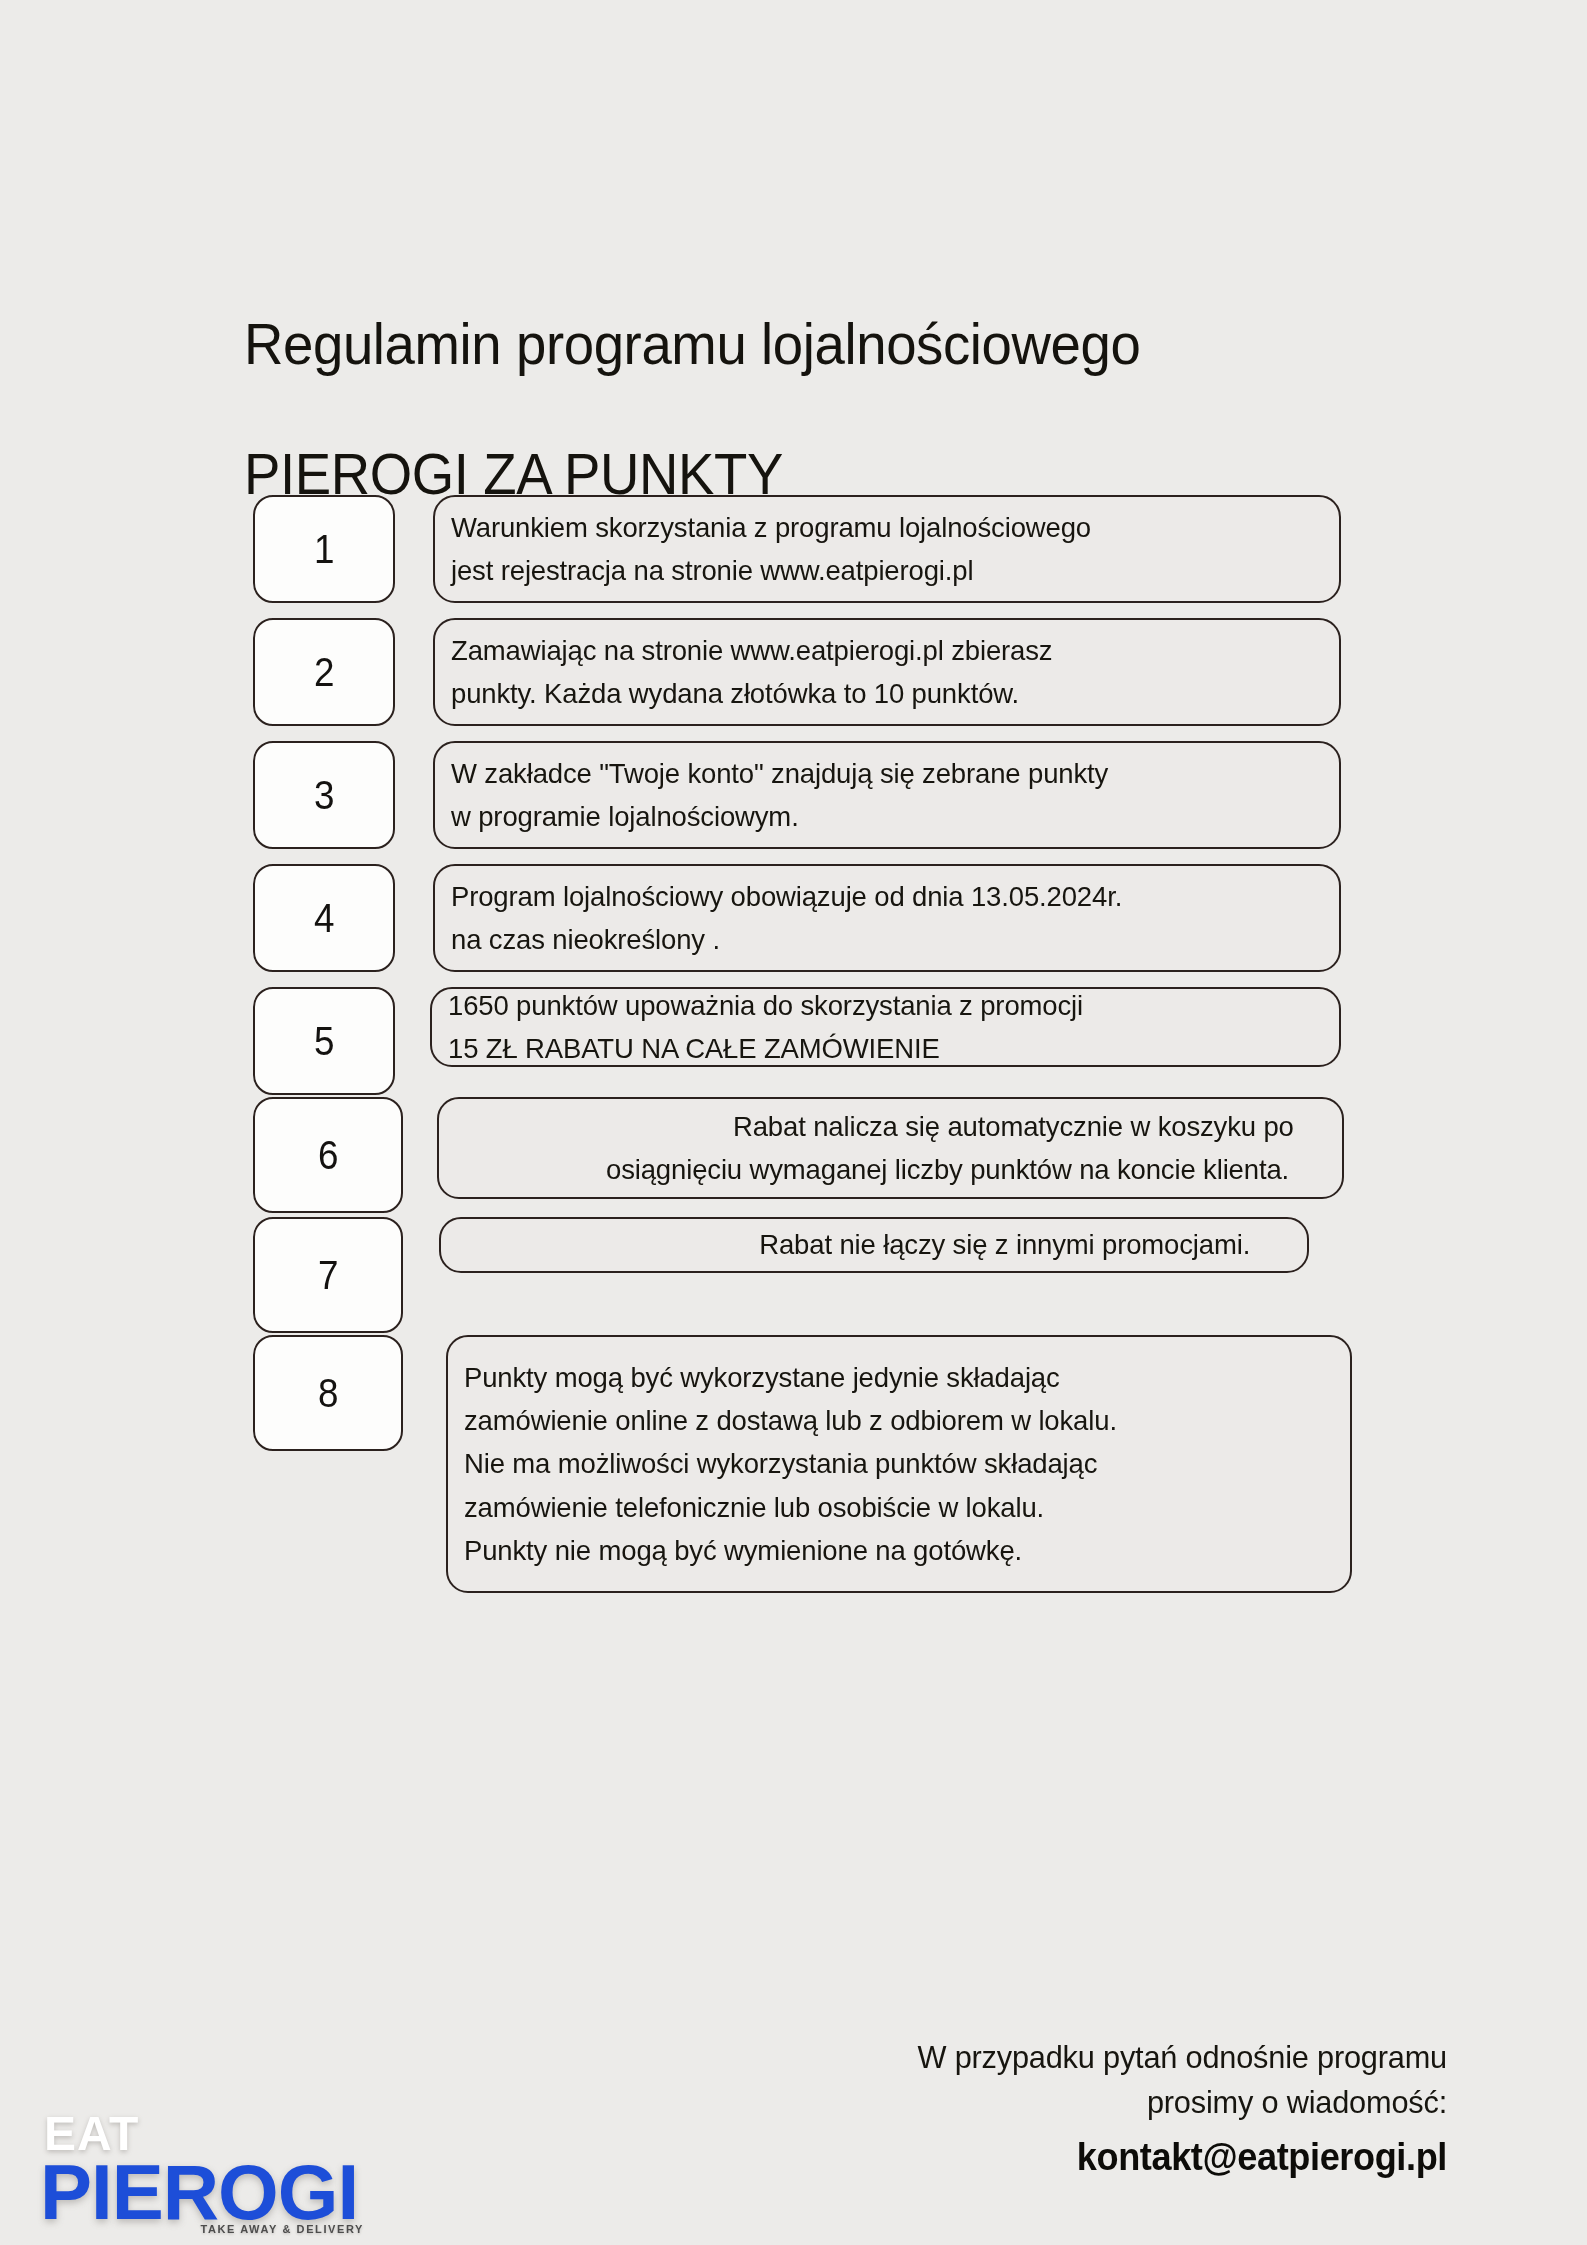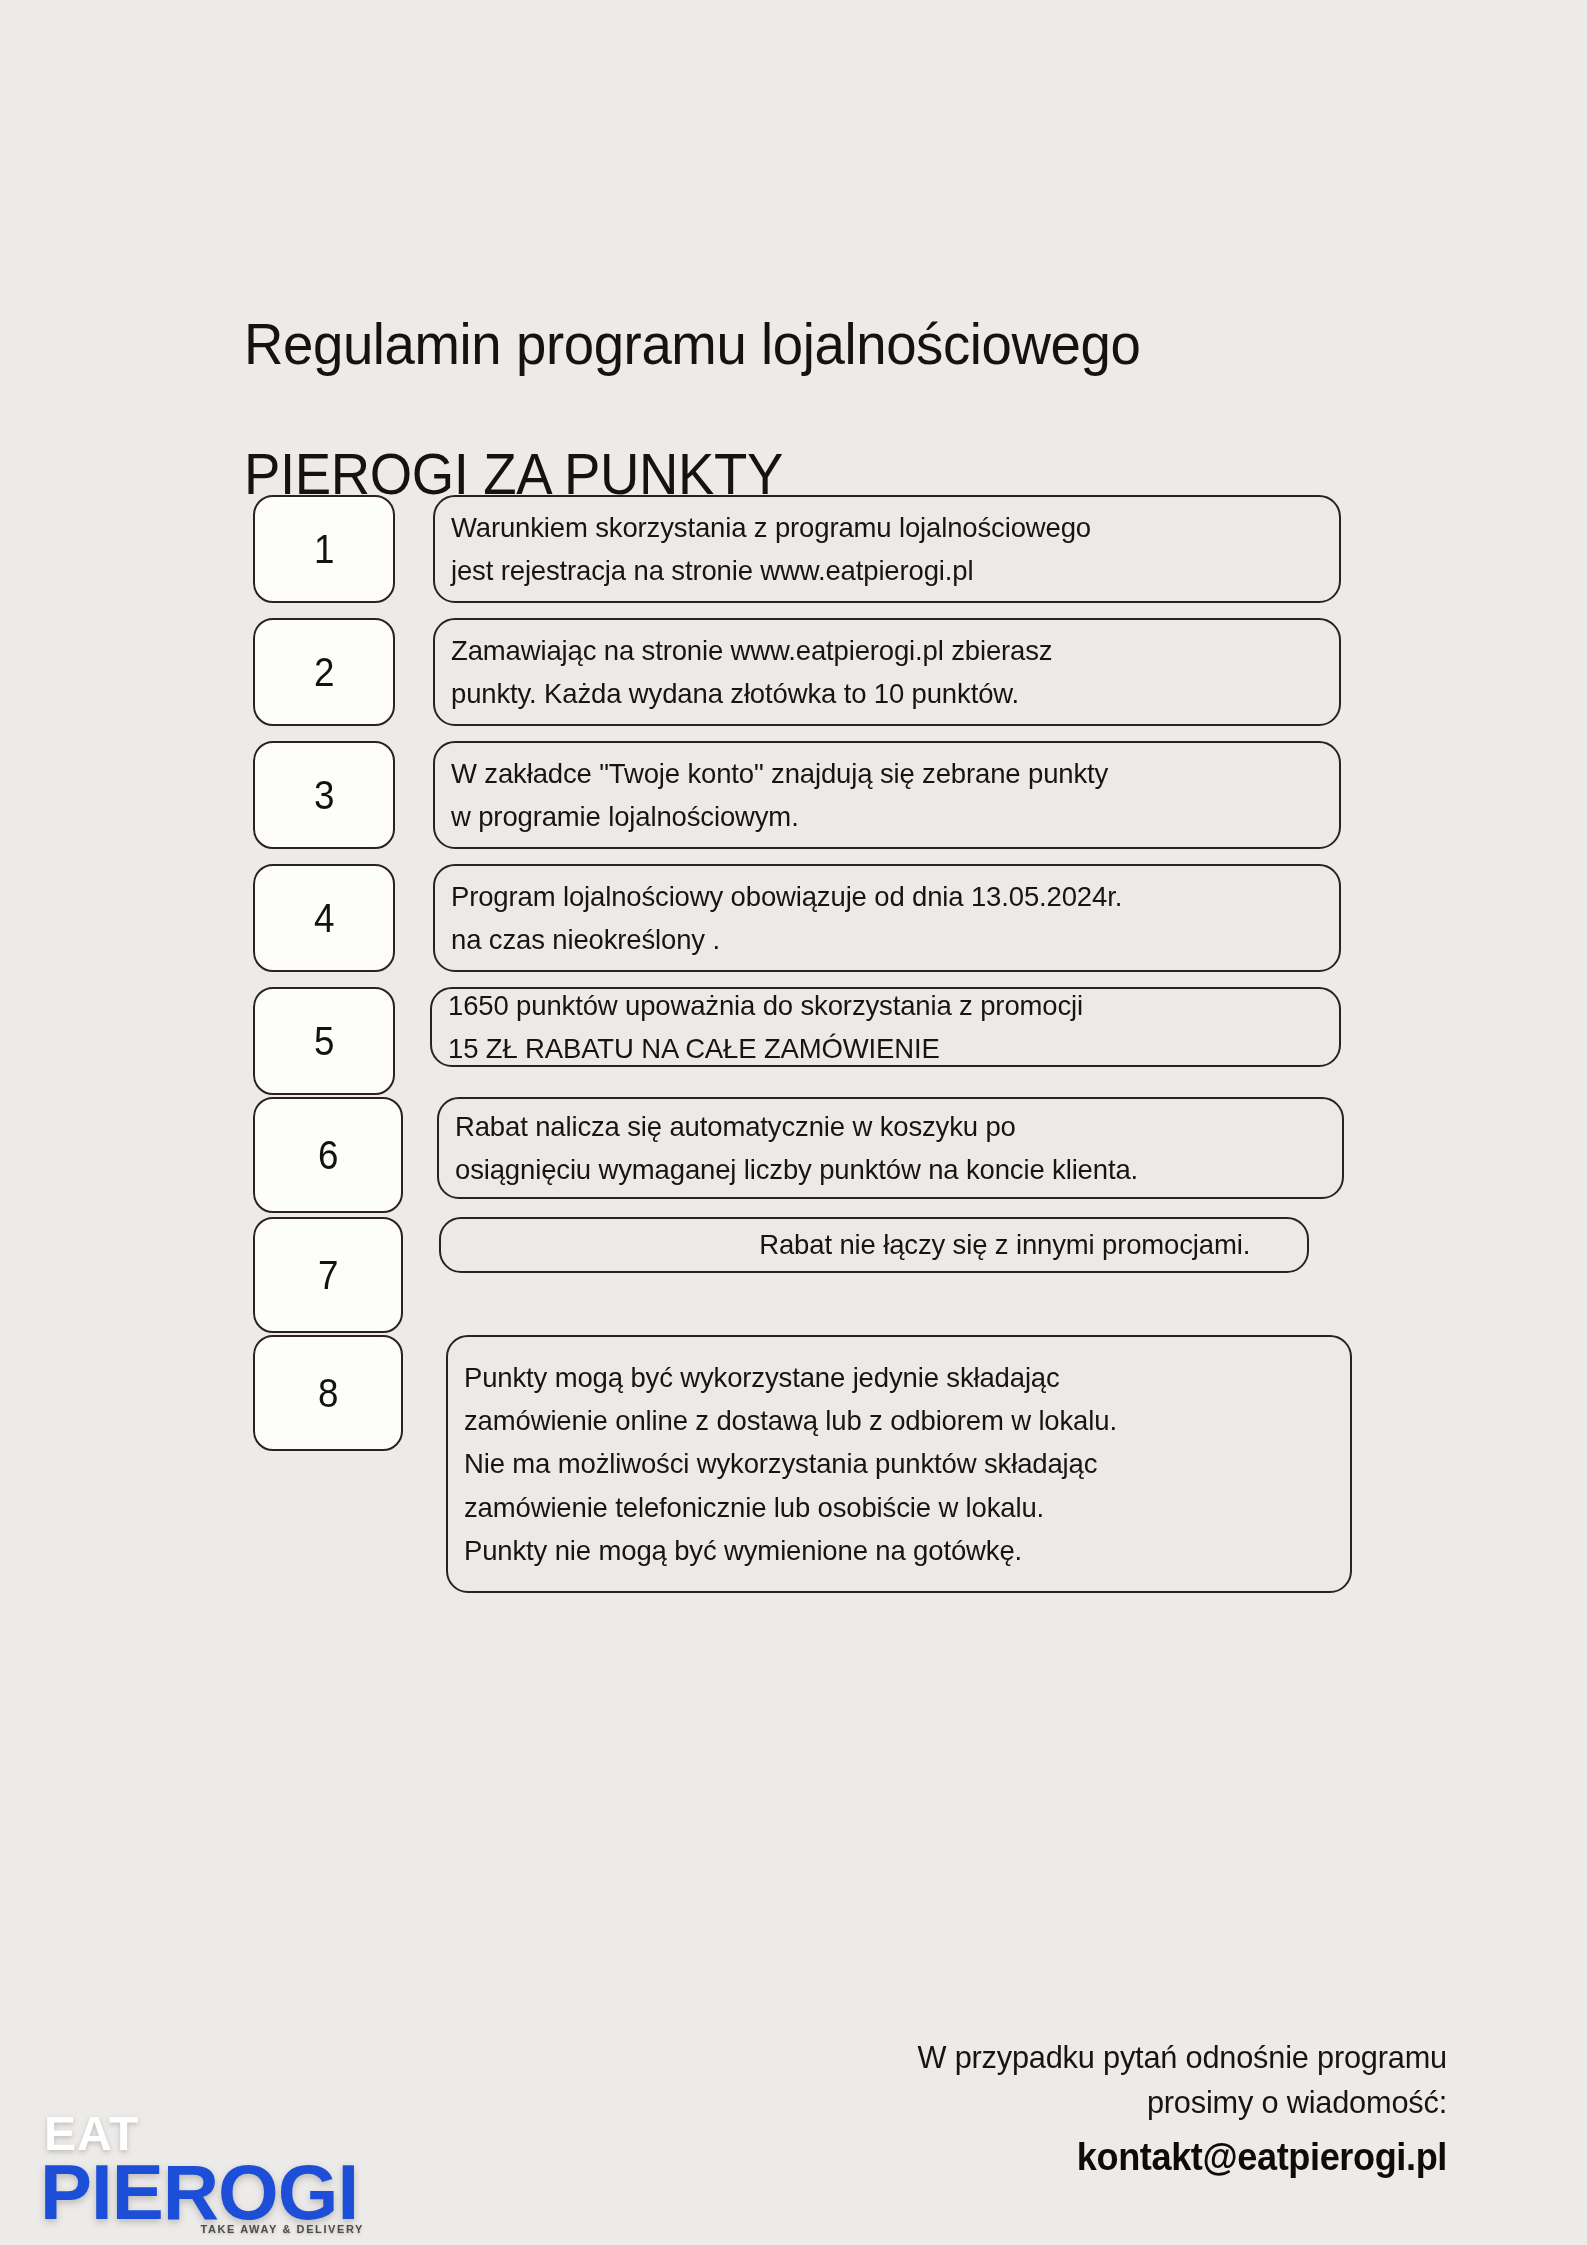--- a/index.html
+++ b/index.html
@@ -208,21 +208,21 @@
       </div>
       <div class="text-box" style="left: 430px; top: 0px; width: 911px; height: 80px;">
         <span class="line">1650 punktów upoważnia do skorzystania z promocji</span>
         <span class="line">15 ZŁ RABATU NA CAŁE ZAMÓWIENIE</span>
       </div>
     </div>
     <div class="rule-row" style="top: 602px;">
       <div class="num-box" style="left: 253px; top: 0px; width: 150px; height: 116px;">
         <span class="num">6</span>
       </div>
-      <div class="text-box" style="left: 437px; top: 0px; width: 907px; height: 102px;">
+      <div class="text-box" style="left: 437px; top: 0px; width: 907px; height: 102px; align-items: flex-end;">
         <span class="line">Rabat nalicza się automatycznie w koszyku po</span>
         <span class="line">osiągnięciu wymaganej liczby punktów na koncie klienta.</span>
       </div>
     </div>
     <div class="rule-row" style="top: 722px;">
       <div class="num-box" style="left: 253px; top: 0px; width: 150px; height: 116px;">
         <span class="num">7</span>
       </div>
       <div class="text-box" style="left: 439px; top: 0px; width: 870px; height: 56px; text-align: right;">
         <span class="line">Rabat nie łączy się z innymi promocjami.</span>

